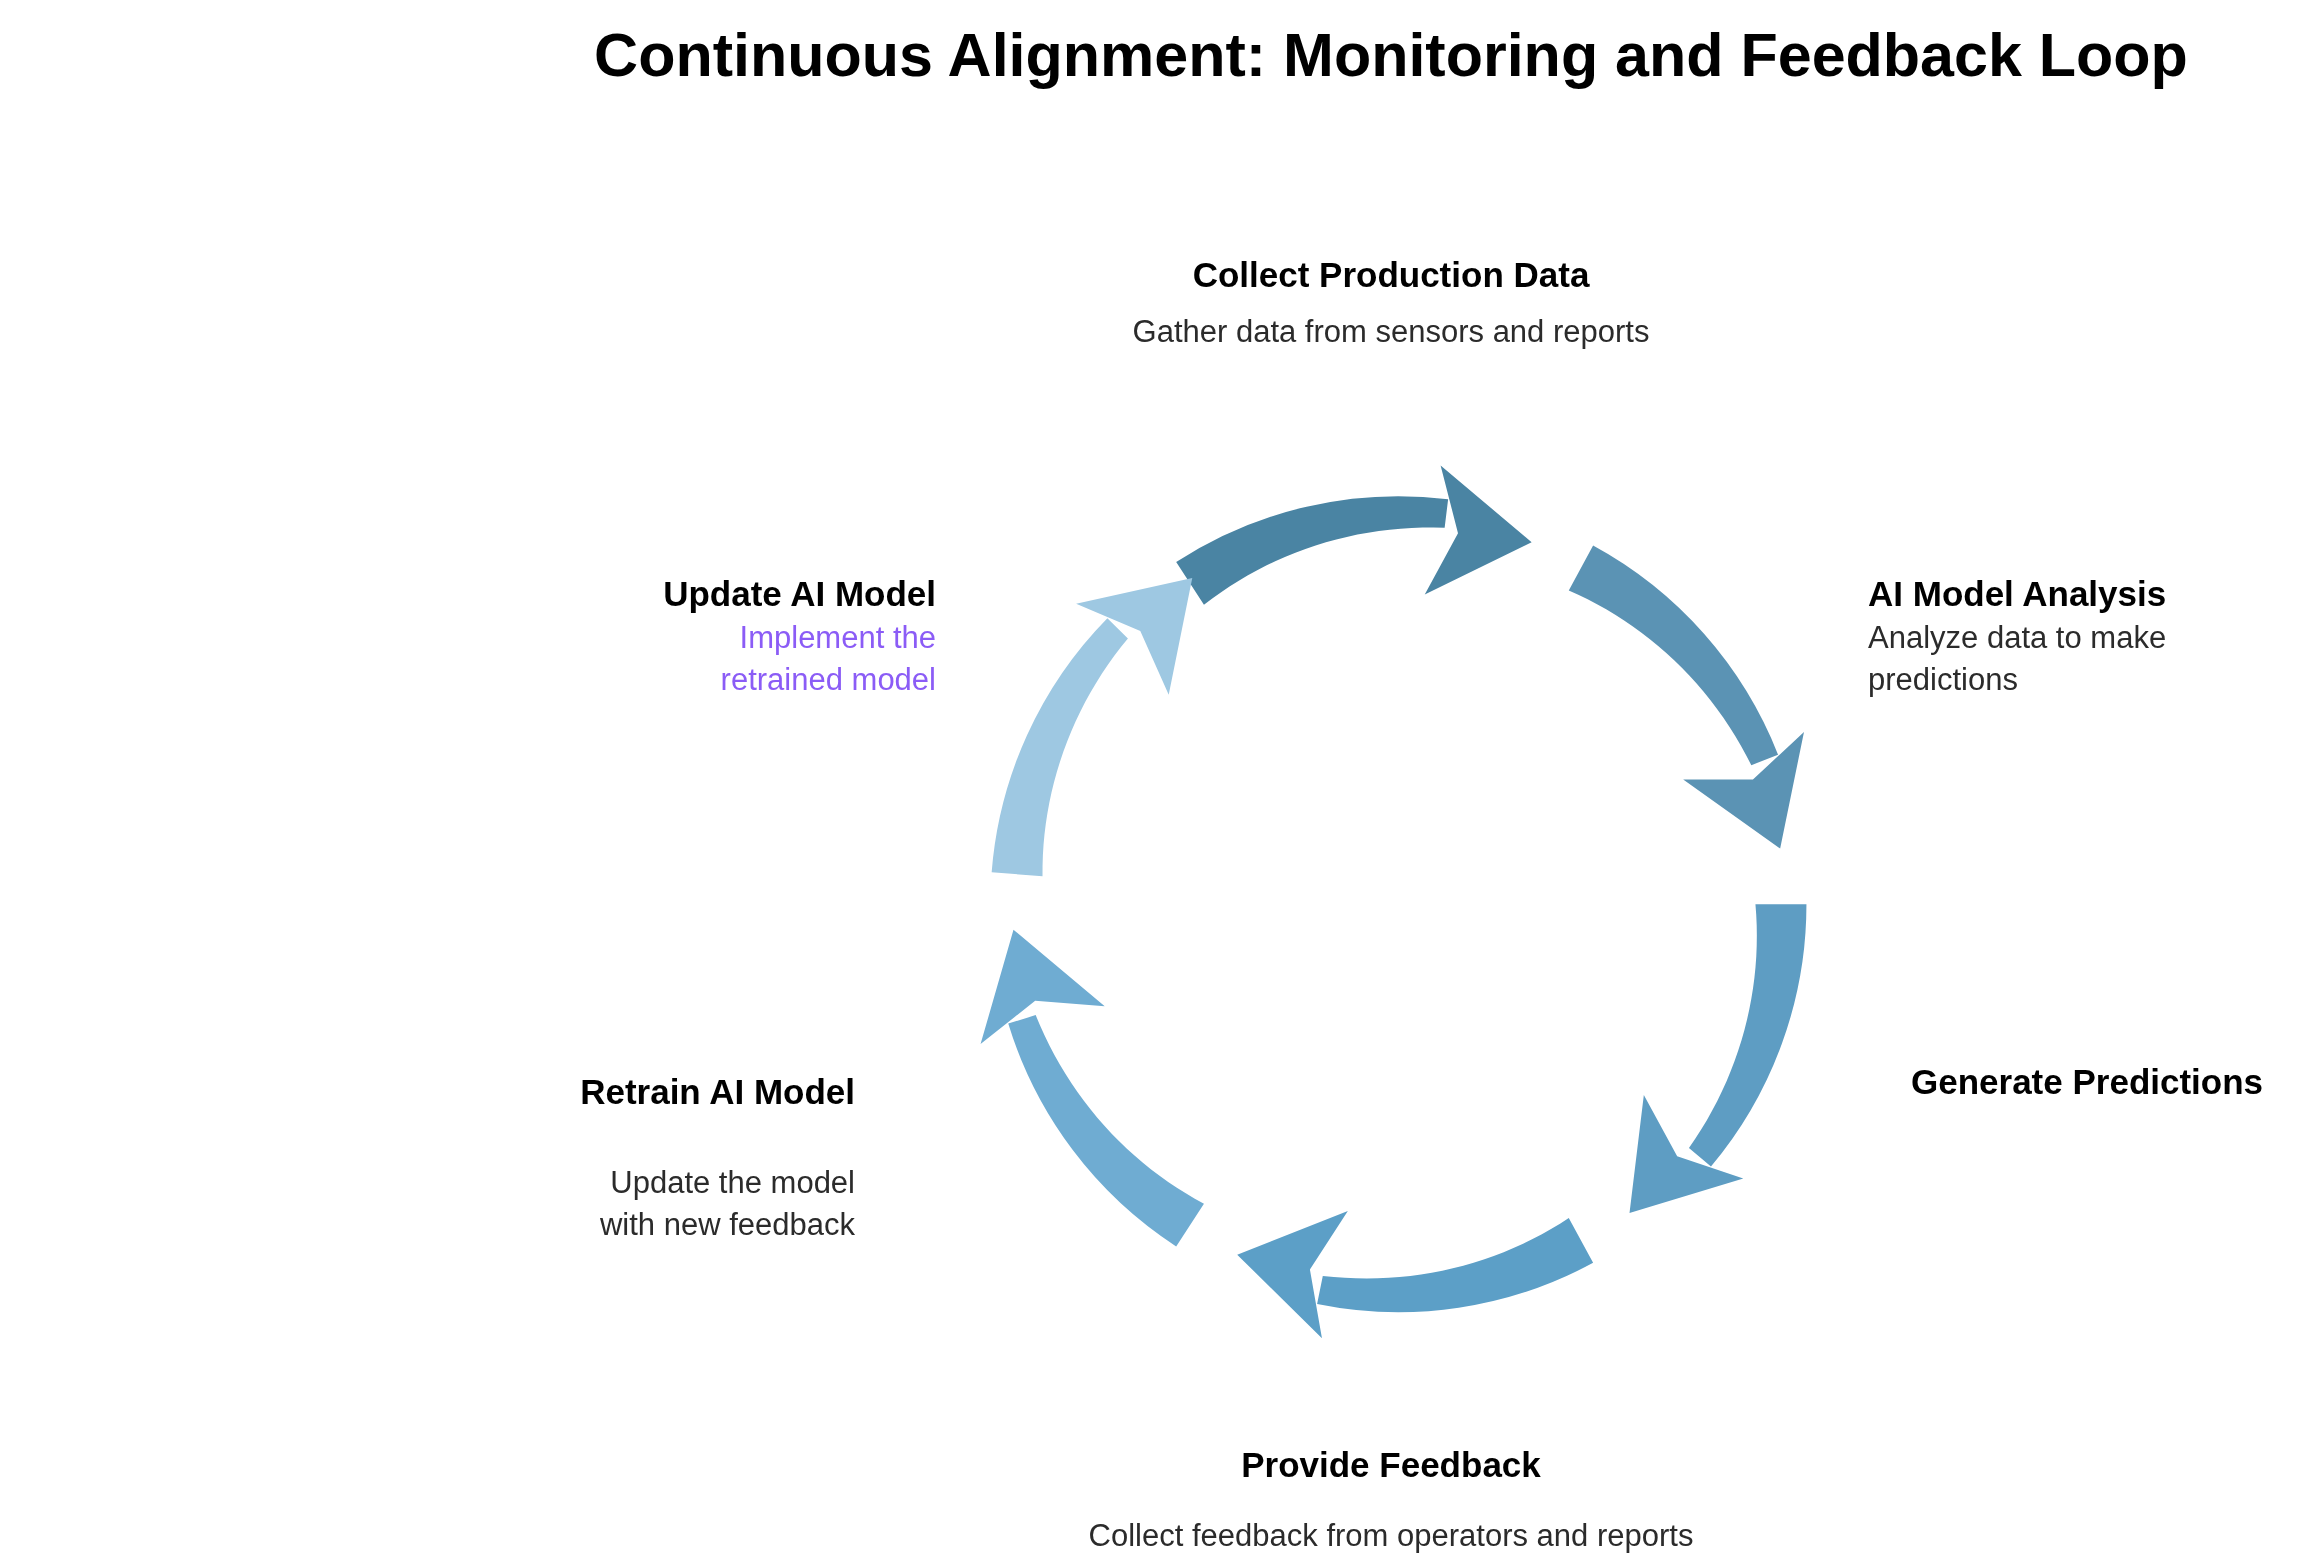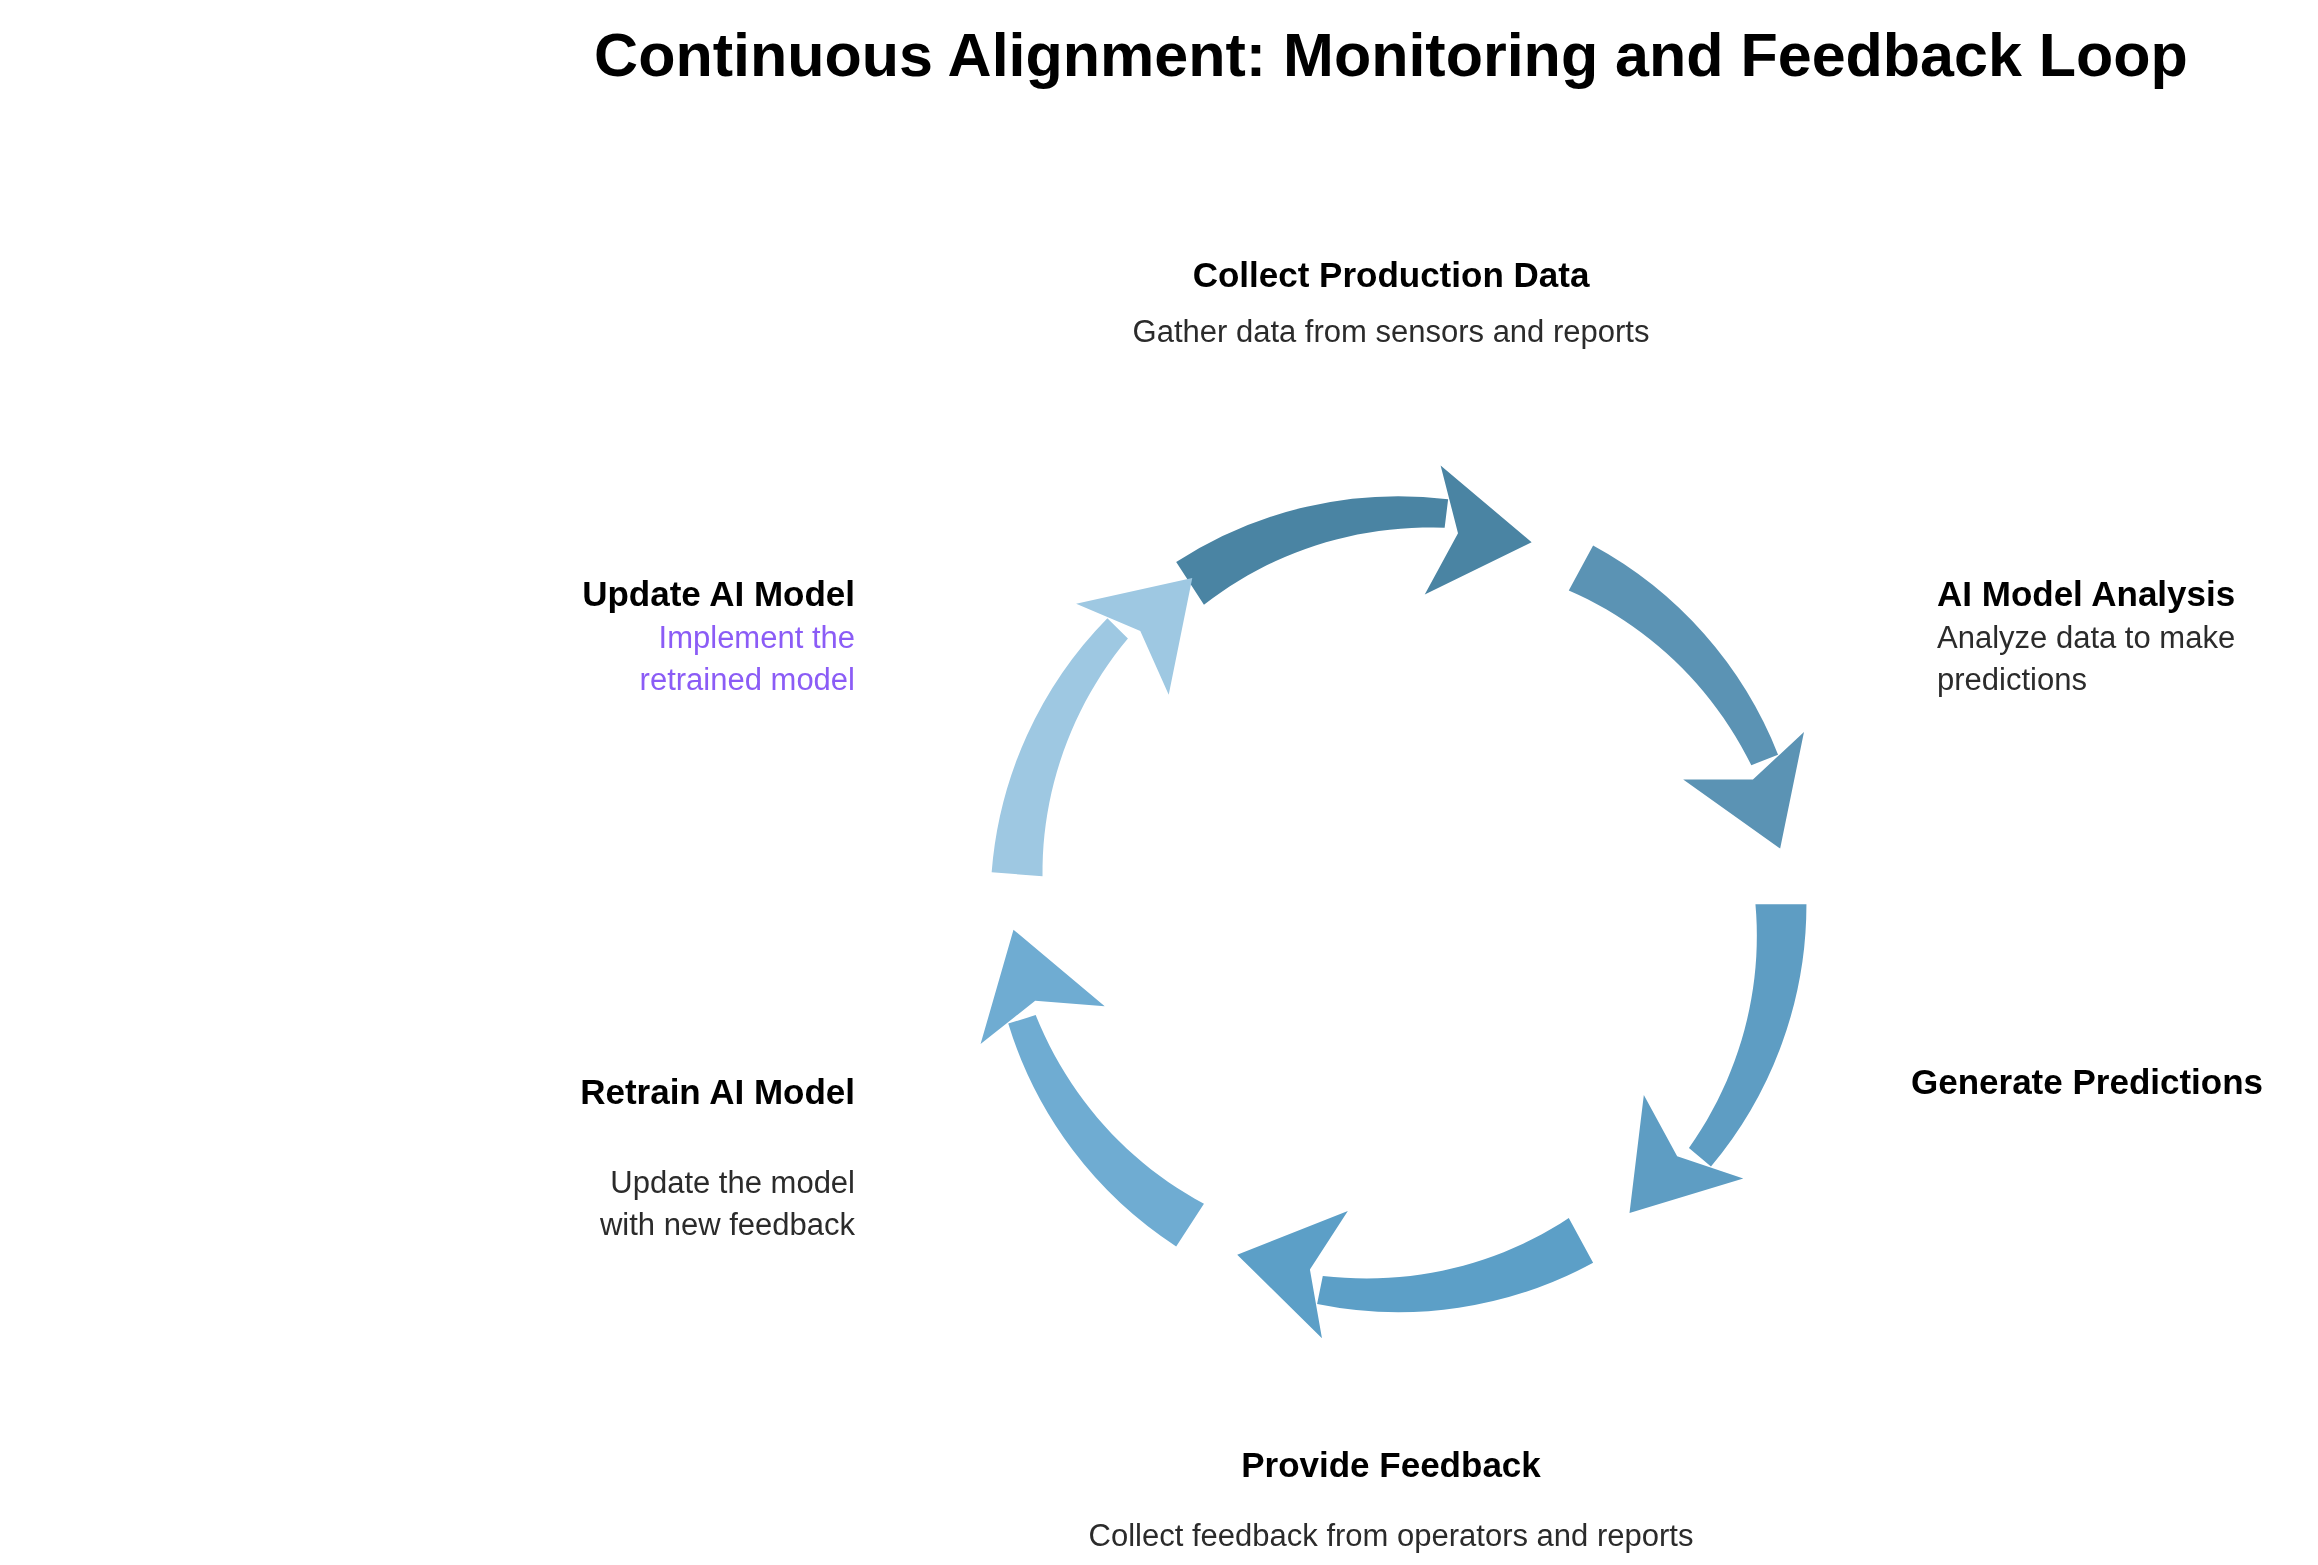--- a/index.html
+++ b/index.html
@@ -46,33 +46,33 @@
     font-size: 31px;
     line-height: 1.35;
     font-weight: 400;
     color: #2b2b2b;
     white-space: pre-line;
   }
   
   .pos-top { left: 0; right: 0; top: 254px; text-align: center; }
   .pos-top .stage-desc { margin-top: 15px; }
   
-  .pos-right-1 { left: 1937px; top: 573px; text-align: left; }
+  .pos-right-1 { left: 1868px; top: 573px; text-align: left; }
   .pos-right-1 .stage-desc { margin-top: 1.9px; }
   
   .pos-right-2 { left: 1911px; top: 1061px; text-align: right; }
   .pos-right-2 .stage-desc { margin-top: 49px; }
   
   .pos-bottom { left: 0; right: 0; top: 1444px; text-align: center; }
   .pos-bottom .stage-desc { margin-top: 29px; }
   
   .pos-left-2 { right: 1927px; top: 1071px; text-align: right; }
   .pos-left-2 .stage-desc { margin-top: 49px; }
   
-  .pos-left-1 { right: 1927px; top: 573px; text-align: right; }
+  .pos-left-1 { right: 1846px; top: 573px; text-align: right; }
   .pos-left-1 .stage-desc { margin-top: 1.9px; }
 </style>
 </head>
 <body>
 
 <div class="page">
 
   <h1 class="title">Continuous Alignment: Monitoring and Feedback Loop</h1>
 
   <svg id="cycle-arrows" width="2782" height="1565" viewBox="0 0 6000 3375">

